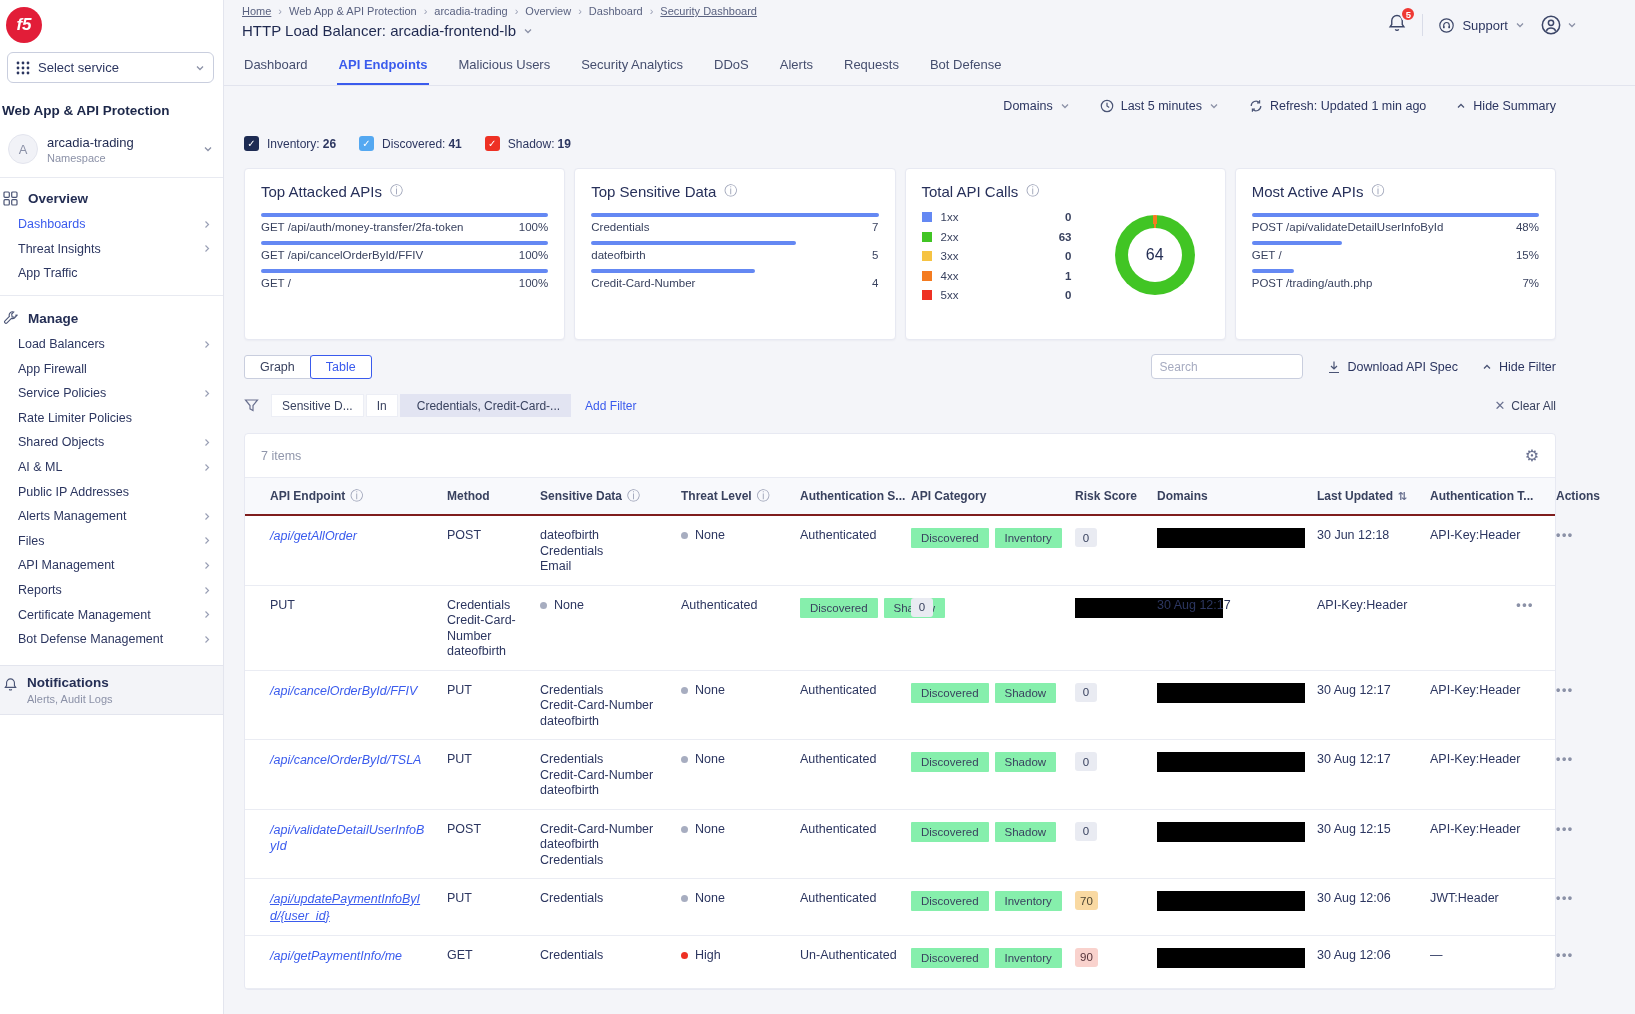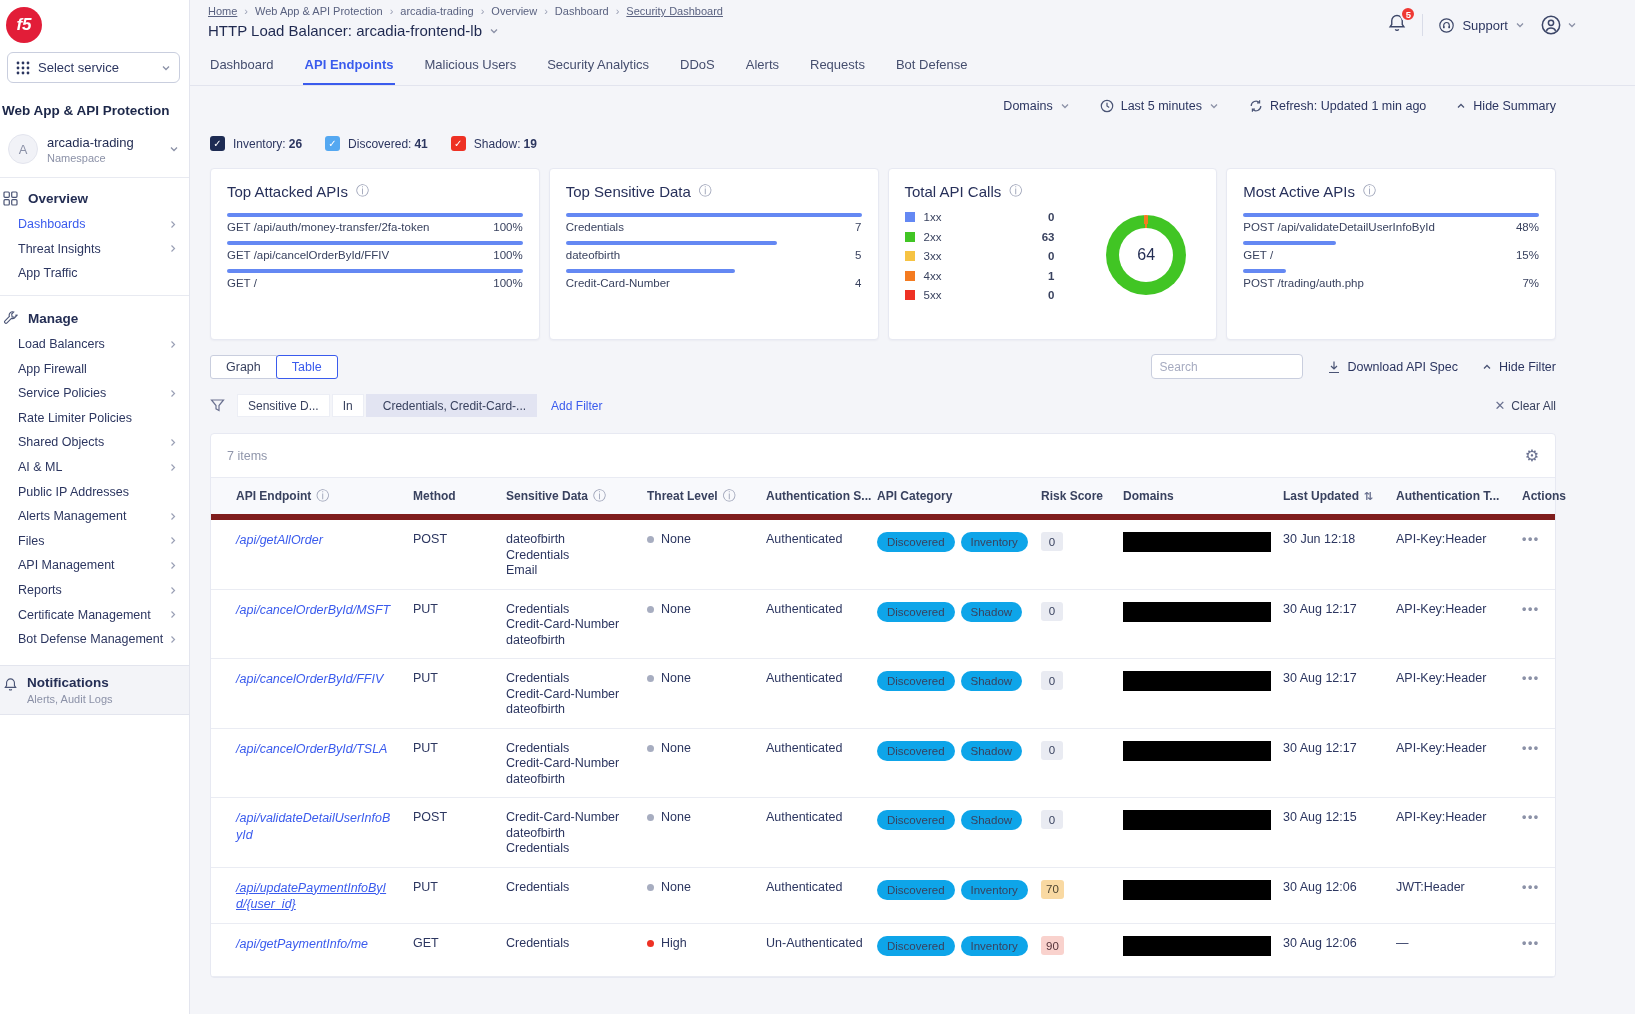--- a/index.html
+++ b/index.html
@@ -5,21 +5,21 @@
   * { box-sizing: border-box; }
   html,body { margin:0; padding:0; }
   body {
     width:1635px; height:1014px; overflow:hidden;
     font-family:"Liberation Sans","DejaVu Sans",sans-serif;
     color:#242e54; background:#f4f5f9;
   }
   .app { display:flex; height:100%; }
 
   
-  .sidebar { width:190px; flex-shrink:0; background:#fff; border-right:1px solid #e3e5ee; position:relative; }
+  .sidebar { width:224px; flex-shrink:0; background:#fff; border-right:1px solid #e3e5ee; position:relative; }
   .logo { width:36px; height:36px; border-radius:50%; background:#e21d38; color:#fff;
           display:flex; align-items:center; justify-content:center;
           font-weight:700; font-style:italic; font-size:17px; margin:7px 0 0 6px; }
   .select-service { margin:9px 9px 0 7px; height:31px; border:1px solid #c9cede; border-radius:6px;
           background:#fff; display:flex; align-items:center; gap:8px; padding:0 8px; cursor:pointer; }
   .select-service .lbl { font-size:13px; color:#2c3660; flex:1; }
   .product-title { font-size:13.5px; font-weight:700; color:#1c2749; margin:20px 4px 0 2px; white-space:nowrap; }
   .namespace { display:flex; align-items:center; gap:9px; margin:16px 10px 0 8px; cursor:pointer; }
   .ns-avatar { width:30px; height:30px; border-radius:50%; background:#f1f2f7; border:1px solid #e3e5ee;
           color:#8b91a7; font-size:13px; display:flex; align-items:center; justify-content:center; }
@@ -117,34 +117,34 @@
   .add-filter { color:#3a5bed; margin-left:12px; cursor:pointer; }
   .clear-all { margin-left:auto; display:flex; align-items:center; gap:6px; color:#39425f; cursor:pointer; }
   .clear-all .x { color:#6a7190; font-size:13px; }
 
   .table-card { background:#fff; border:1px solid #e7e9f2; border-radius:4px; margin-top:16px; }
   .table-top { display:flex; justify-content:space-between; align-items:center; padding:14px 16px 13px; }
   .items-count { font-size:12.5px; color:#9096ab; }
   .gear { color:#6a7190; font-size:16px; cursor:pointer; line-height:1; }
   .tgrid { display:grid; grid-template-columns:202px 93px 141px 119px 111px 164px 82px 160px 113px 126px 1fr; }
   .thead { font-size:12px; font-weight:700; color:#39425f; background:#f8f9fc;
-          border-top:1px solid #e9ebf3; border-bottom:6px solid #7f1d1d; padding:9px 0; }
+          border-top:1px solid #e9ebf3; border-bottom:2px solid #7f1d1d; padding:9px 0; }
   .thead .hcell { display:flex; align-items:center; gap:5px; }
   .hcell:first-child { padding-left:25px; }
   .hcell.right { justify-content:flex-end; padding-right:14px;text-align:center; }
   .sort-i { color:#6a7190; font-size:11px; }
   .trow { padding:12px 0 10px; border-bottom:1px solid #eaecf3; font-size:12.5px; color:#2c3660; min-height:53px; }
   .cell:first-child { padding-left:25px; padding-right:18px; }
   .ep-link { color:#3a5bed; line-height:1.35; word-break:break-all; cursor:pointer;font-style:italic; }
   .ep-link.u { text-decoration:underline; }
   .sens-line { line-height:15.5px; }
   .threat { display:flex; align-items:flex-start; gap:7px; }
   .tdot { width:7px; height:7px; border-radius:50%; margin-top:4px; }
   .cat-pills { display:flex; gap:6px; align-items:flex-start; }
-  .cat-pill { background:#0ea5e9; color:#39425f; font-size:11.5px; padding:4px 10px; border-radius:10px; white-space:nowrap; }
+  .cat-pill { background:#86efac; color:#39425f; font-size:11.5px; padding:4px 10px; border-radius:1px; white-space:nowrap; }
   .risk-badge { display:inline-flex; align-items:center; justify-content:center; min-width:22px;
           height:19px; border-radius:3px; font-size:11.5px; padding:0 5px; }
   .redacted { width:148px; height:20px; background:#000; }
   .dots { color:#8b91a7; font-weight:700; letter-spacing:1.5px; cursor:pointer; text-align:right; padding-right:22px; }
   .icn { display:inline-flex; }
 </style>
 </head>
 <body>
 
 <div class="app">
@@ -708,21 +708,20 @@
               </div>
               <div class="cell"><span class="risk-badge" style="background:#e9ebf2;color:#39425f">0</span></div>
               <div class="cell">
                 <div class="redacted"></div>
               </div>
               <div class="cell">30 Jun 12:18</div>
               <div class="cell">API-Key:Header</div>
               <div class="cell dots">•••</div>
             </div>
             <div class="tgrid trow">
-              <div class="cell"><span class="ep-link">/api/cancelOrderById/MSFT</span></div>
               <div class="cell">PUT</div>
               <div class="cell">
                 <div class="sens-line">Credentials</div>
                 <div class="sens-line">Credit-Card-Number</div>
                 <div class="sens-line">dateofbirth</div>
               </div>
               <div class="cell threat">
                 <span class="tdot" style="background:#a7adc0"></span>
                 <span>None</span>
               </div>

